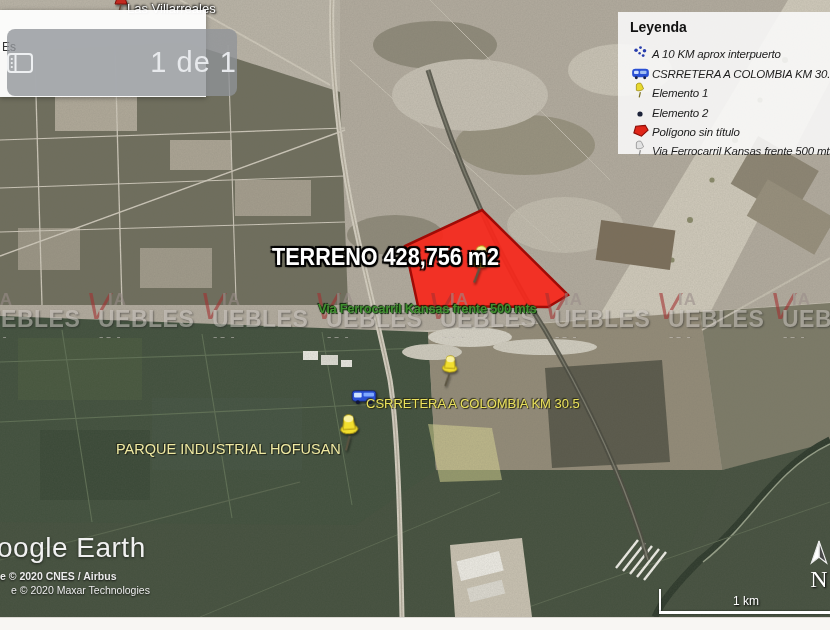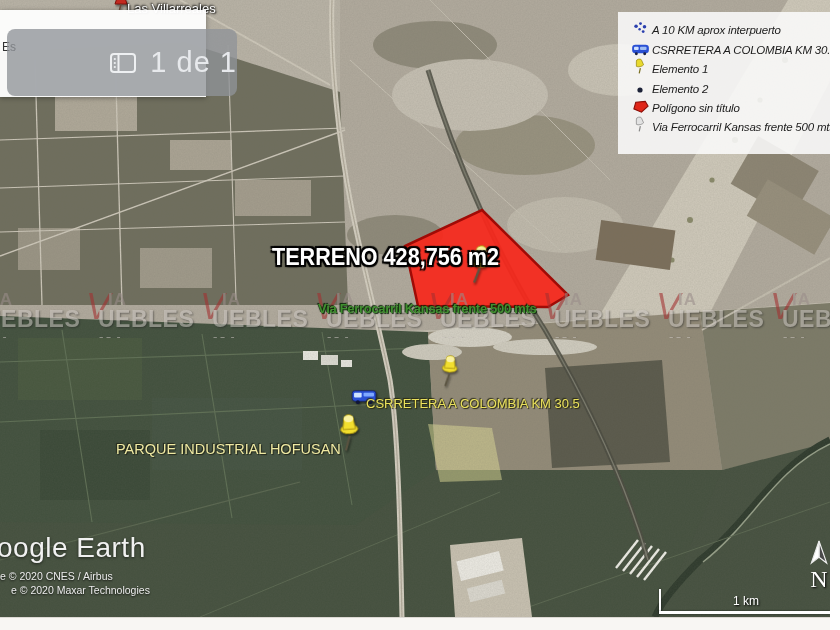--- a/index.html
+++ b/index.html
@@ -10,21 +10,21 @@
   .strip-right{position:absolute;left:830px;top:0;width:10px;height:630px;background:#ffffff;}
   .strip-bottom{position:absolute;left:0;top:617px;width:830px;height:13px;background:#f8f6f3;border-top:1px solid #ddd9d4;}
 
   
   .abs{position:absolute;}
 
   
   .title-card{left:0;top:10px;width:206px;height:87px;background:rgba(255,255,255,0.95);box-shadow:0 1px 5px rgba(0,0,0,.35);}
   .title-card .t{position:absolute;left:2px;top:2px;font-size:19px;font-weight:bold;color:#151515;white-space:nowrap;}
   .title-card .s{position:absolute;left:2px;top:30px;font-size:12px;color:#333;}
-  .pager{left:7px;top:29px;width:230px;height:67px;background:rgba(144,148,153,0.78);border-radius:8px;display:flex;align-items:center;justify-content:flex-end;gap:14px;}
+  .pager{left:7px;top:29px;width:230px;height:67px;background:rgba(144,148,153,0.78);border-radius:8px;display:flex;align-items:center;justify-content:space-between;gap:14px;}
   .pager .pg-label{font-size:29px;color:#e7e9ec;letter-spacing:1px;}
 
   
   .legend{left:618px;top:12px;width:214px;height:142px;background:rgba(250,250,250,0.88);padding:5px 0 0 10px;box-sizing:border-box;}
   .legend .lg-title{font-size:14px;font-weight:bold;color:#111;margin:2px 0 6px 2px;}
   .lg-row{display:flex;align-items:flex-end;height:19.4px;font-style:italic;}
   .lg-ic{width:24px;display:flex;align-items:center;justify-content:center;flex:0 0 24px;}
   .lg-lb{font-size:11.5px;color:#1c1c1c;letter-spacing:-0.2px;white-space:nowrap;}
 
   
@@ -49,21 +49,21 @@
   
   .pin{filter:drop-shadow(1px 2px 1px rgba(0,0,0,.45));}
   .pin-terreno{left:466px;top:244px;transform:rotate(6deg);}
   .pin-terminal{left:438px;top:354px;transform:rotate(4deg);}
   .pin-hofusan{left:336px;top:413px;transform:rotate(-4deg);}
   .pin-top-red{left:112px;top:-2px;}
   .truck{left:350px;top:386px;filter:drop-shadow(1px 1px 1px rgba(0,0,0,.5));}
 
   
   .ge-logo{left:-3px;top:532px;font-size:28px;color:#f1f1f1;letter-spacing:0.5px;text-shadow:0 1px 3px rgba(0,0,0,.6);}
-  .credit1{left:0px;top:570px;}
+  .credit1{left:0px;top:570px;font-weight:bold;}
   .credit2{left:0px;top:584px;padding-left:11px;}
   .credit{font-size:10.5px;color:#ececec;text-shadow:0 1px 2px rgba(0,0,0,.8);}
 
   
   .sb-tick{left:659px;top:589px;width:2px;height:24px;background:#fff;box-shadow:0 0 2px rgba(0,0,0,.6);}
   .sb-bar{left:659px;top:611px;width:171px;height:2.5px;background:#fff;box-shadow:0 0 2px rgba(0,0,0,.6);}
   .sb-label{left:733px;top:594px;font-size:12px;color:#fff;text-shadow:1px 1px 2px #000;}
   .compass{left:806px;top:540px;width:26px;text-align:center;}
   .compass .n{font-family:"Liberation Serif",serif;font-size:24px;color:#fff;text-shadow:1px 1px 2px #000;line-height:20px;}
 </style>
@@ -272,20 +272,21 @@
         <rect x="1" y="1" width="24" height="18" rx="3" fill="none" stroke="#eef0f2" stroke-width="2"></rect>
         <line x1="8.5" y1="2" x2="8.5" y2="18" stroke="#eef0f2" stroke-width="2"></line>
         <circle cx="4.8" cy="6" r="1.1" fill="#eef0f2"></circle>
         <circle cx="4.8" cy="10" r="1.1" fill="#eef0f2"></circle>
         <circle cx="4.8" cy="14" r="1.1" fill="#eef0f2"></circle>
       </svg>
       <span class="pg-label">1 de 1</span>
     </div>
 
     <div class="abs legend">
+      <div class="lg-title">Leyenda</div>
 
       <div class="lg-row">
         <span class="lg-ic">
           <svg width="17" height="16" viewBox="0 0 18 18">
               <circle cx="4" cy="7" r="2" fill="#2a3fae"></circle>
               <circle cx="9" cy="4" r="1.6" fill="#2a3fae"></circle>
               <circle cx="13.5" cy="7.5" r="2" fill="#2a3fae"></circle>
               <circle cx="8" cy="10.5" r="1.4" fill="#2a3fae"></circle>
               <circle cx="12" cy="13" r="1.6" fill="#2a3fae"></circle>
             </svg>

